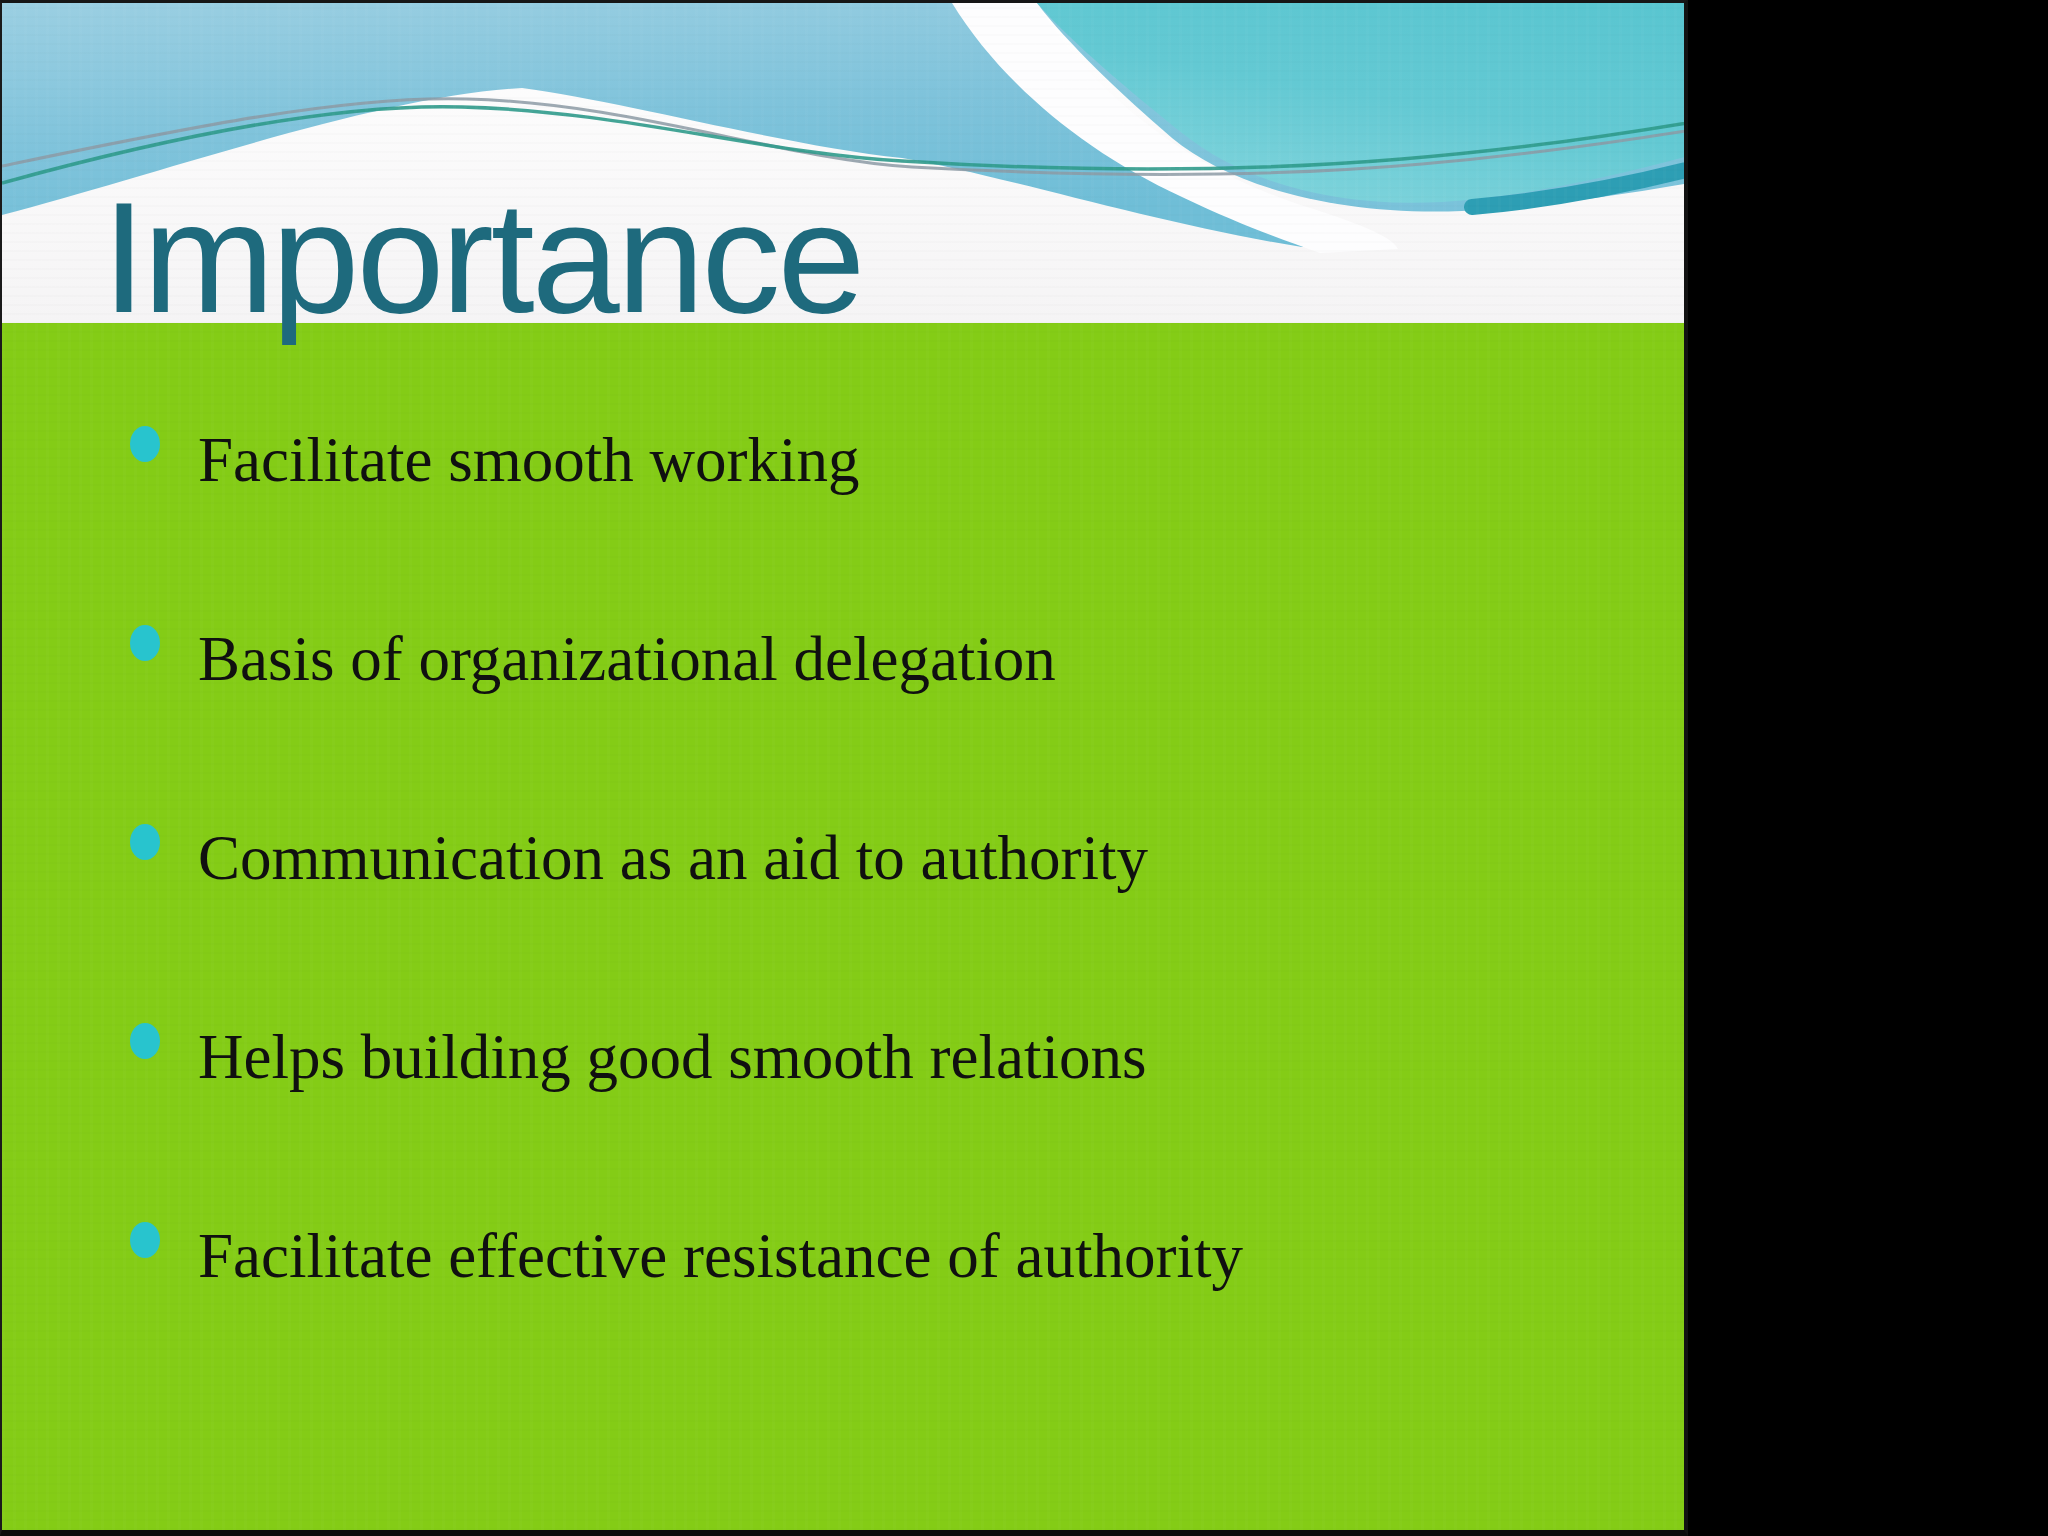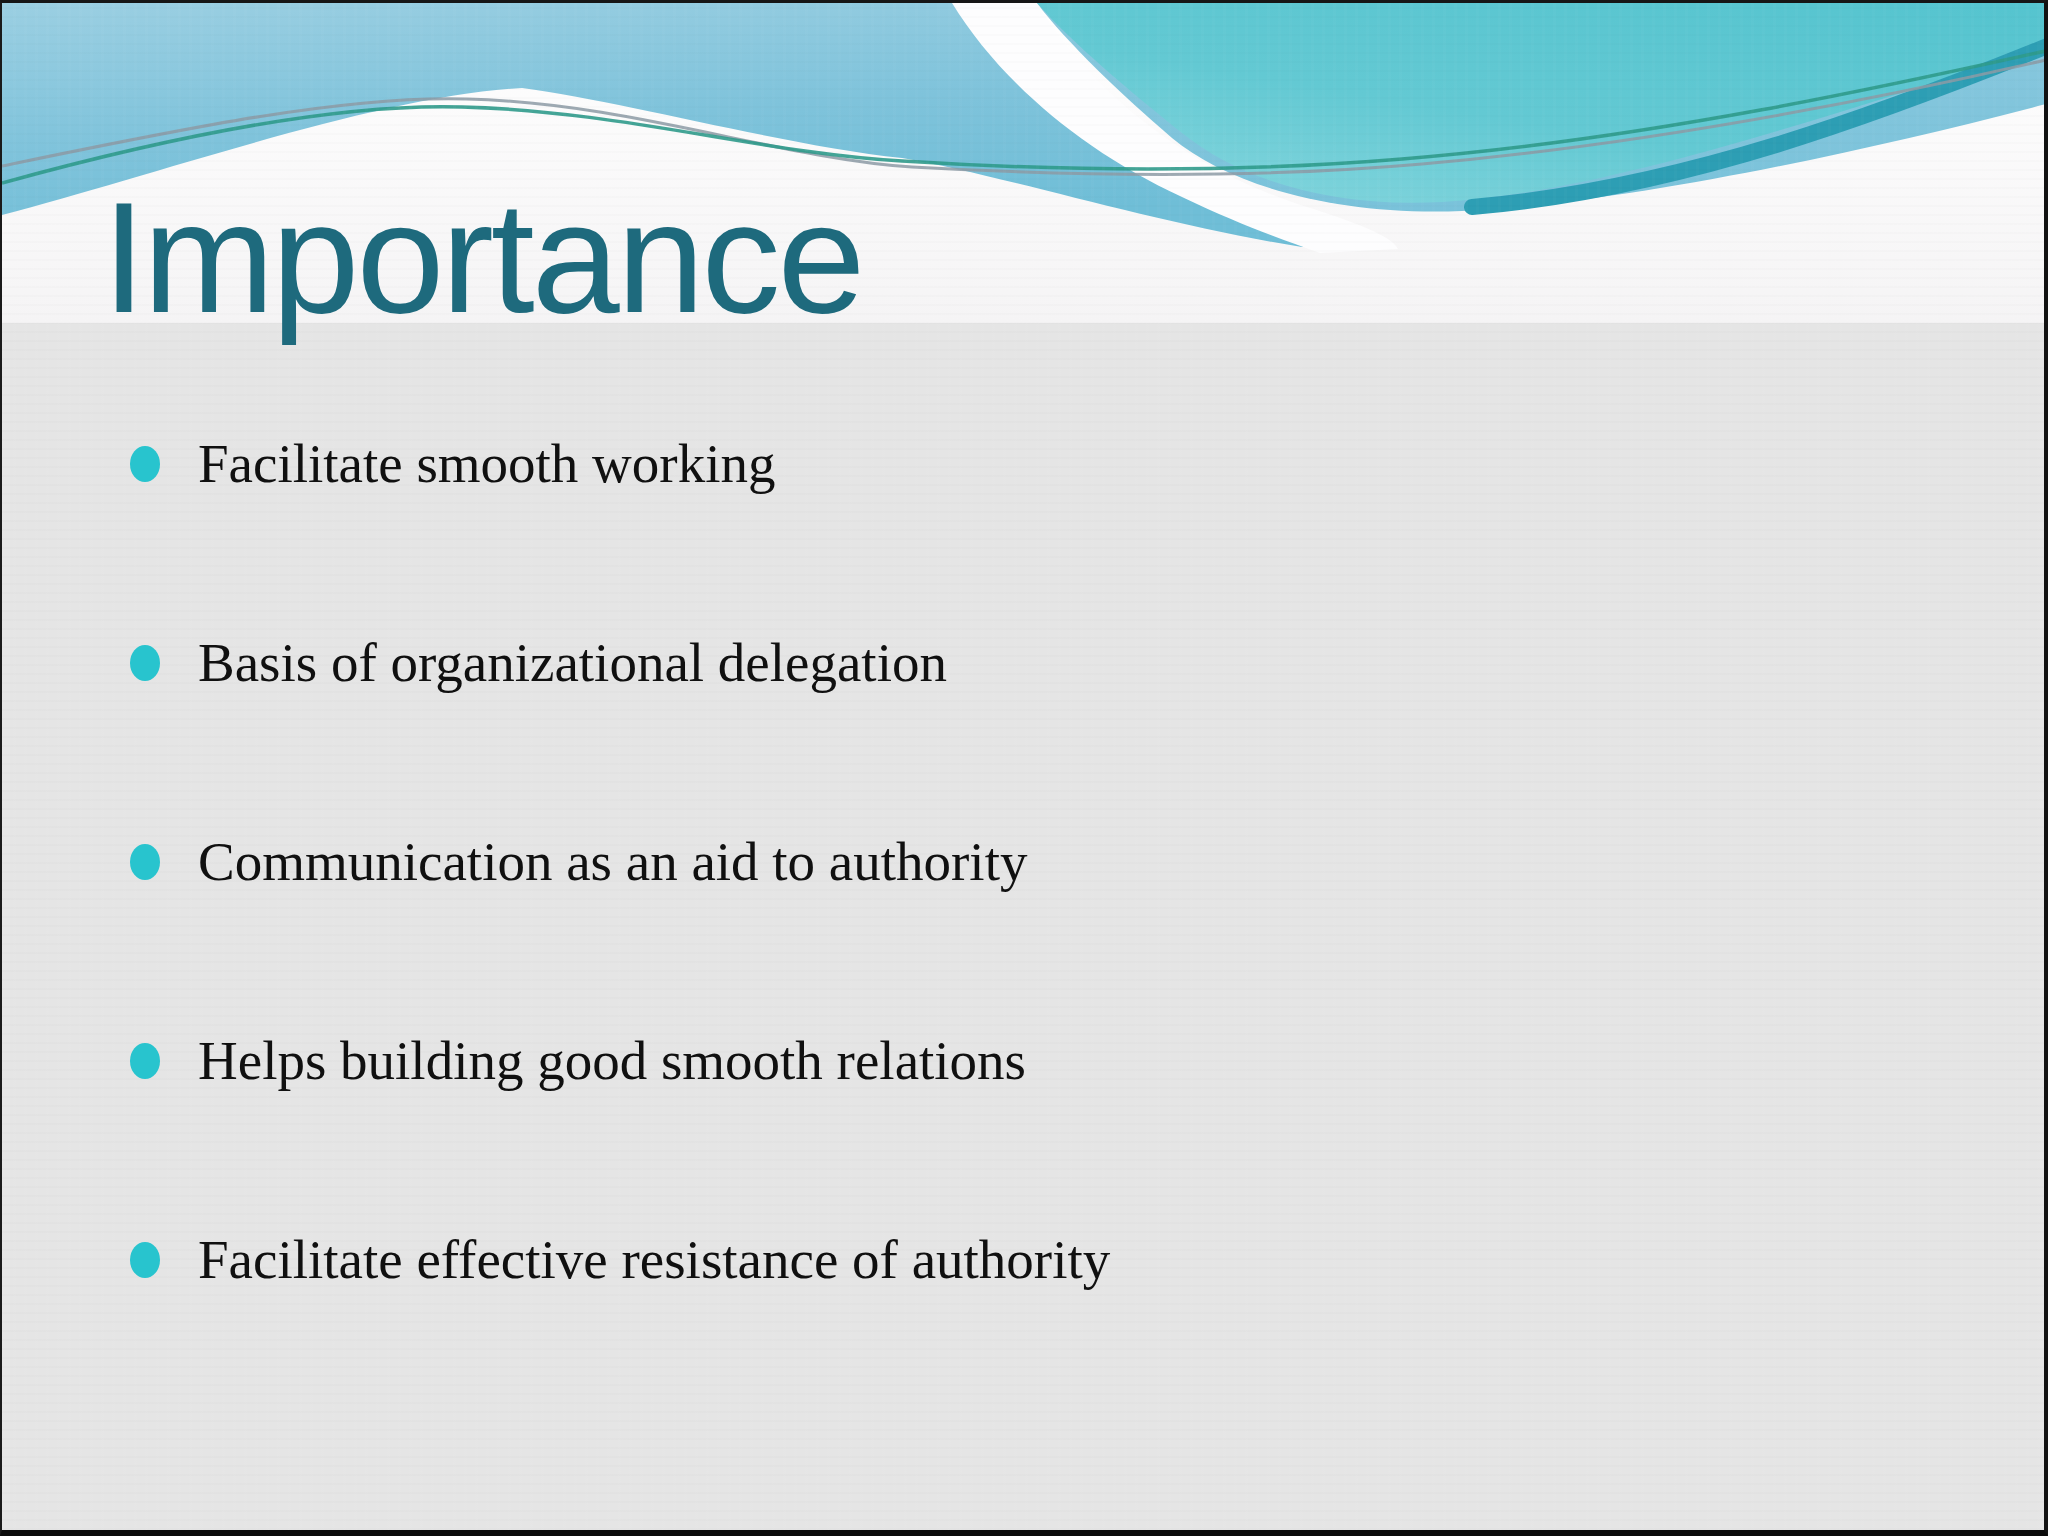--- a/index.html
+++ b/index.html
@@ -1,20 +1,20 @@
 <!DOCTYPE html>
 <html><head>
 <meta charset="utf-8">
 <style>
   html,body{margin:0;padding:0;}
   body{width:2048px;height:1536px;overflow:hidden;background:#000;
        font-family:"Liberation Sans", sans-serif;}
   .slide{
-    position:relative;width:2048px;height:1536px;box-sizing:border-box;
-    background:#e5e5e5;
+    position:relative;width:1688px;height:1536px;box-sizing:border-box;
+    background:#84cc16;
     border-top:3px solid #161616;
     border-left:2px solid #1a1a1a;
     border-right:4px solid #121212;
     border-bottom:6px solid #0b0b0b;
     overflow:hidden;
   }
   
   .slide::after{
     content:"";position:absolute;inset:0;pointer-events:none;
     background:repeating-linear-gradient(0deg, rgba(0,0,0,0.012) 0 2px, transparent 2px 9px),
@@ -24,22 +24,22 @@
   .slide-title{
     position:absolute;left:100px;top:168px;margin:0;
     font-size:158px;font-weight:400;line-height:1.1;letter-spacing:-3px;
     color:#1E6A7D;z-index:3;
   }
   .bullet-list{
     position:absolute;left:128px;top:421px;right:40px;margin:0;padding:0;
     list-style:none;z-index:3;
   }
   .bullet-list li{
-    display:flex;align-items:center;height:78px;margin:0 0 121px 0;
-    font-family:"Liberation Serif", serif;font-size:55px;color:#101010;
+    display:flex;height:78px;margin:0 0 121px 0;
+    font-family:"Liberation Serif", serif;font-size:63px;color:#101010;
     white-space:nowrap;
   }
   .bullet-dot{
     flex:0 0 auto;width:30px;height:36px;border-radius:50%;
     background:#28C4CE;margin-right:38px;margin-top:2px;
   }
   .bullet-text{flex:0 0 auto;}
 </style>
 </head>
 <body>

